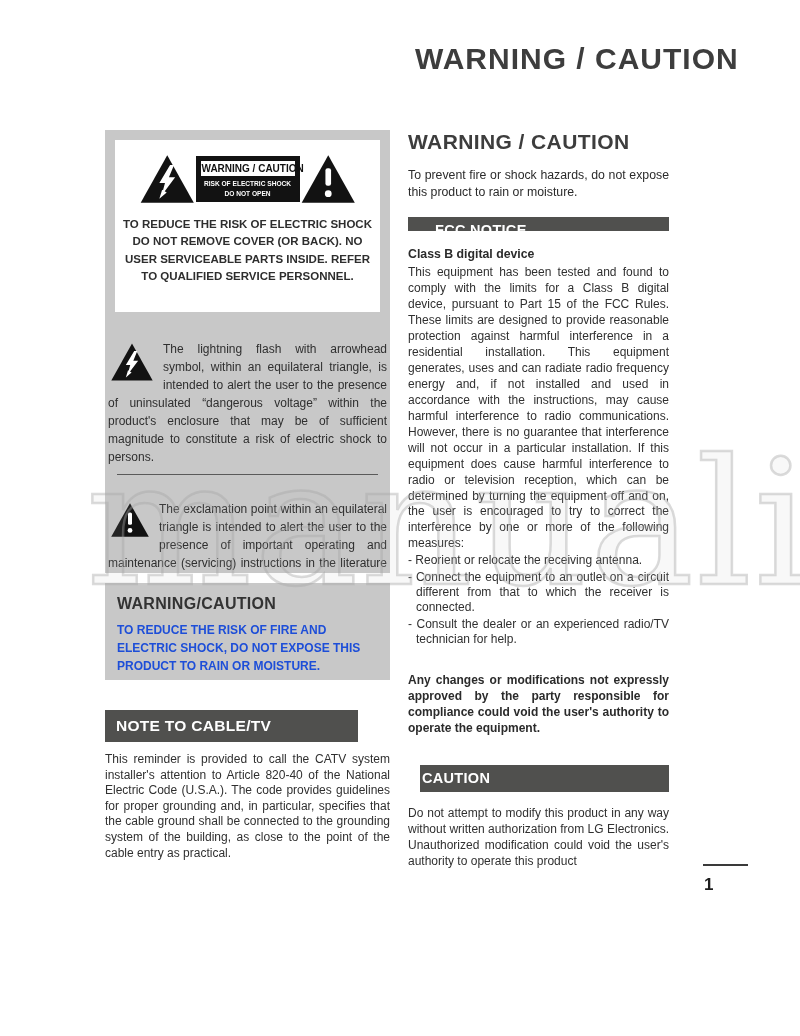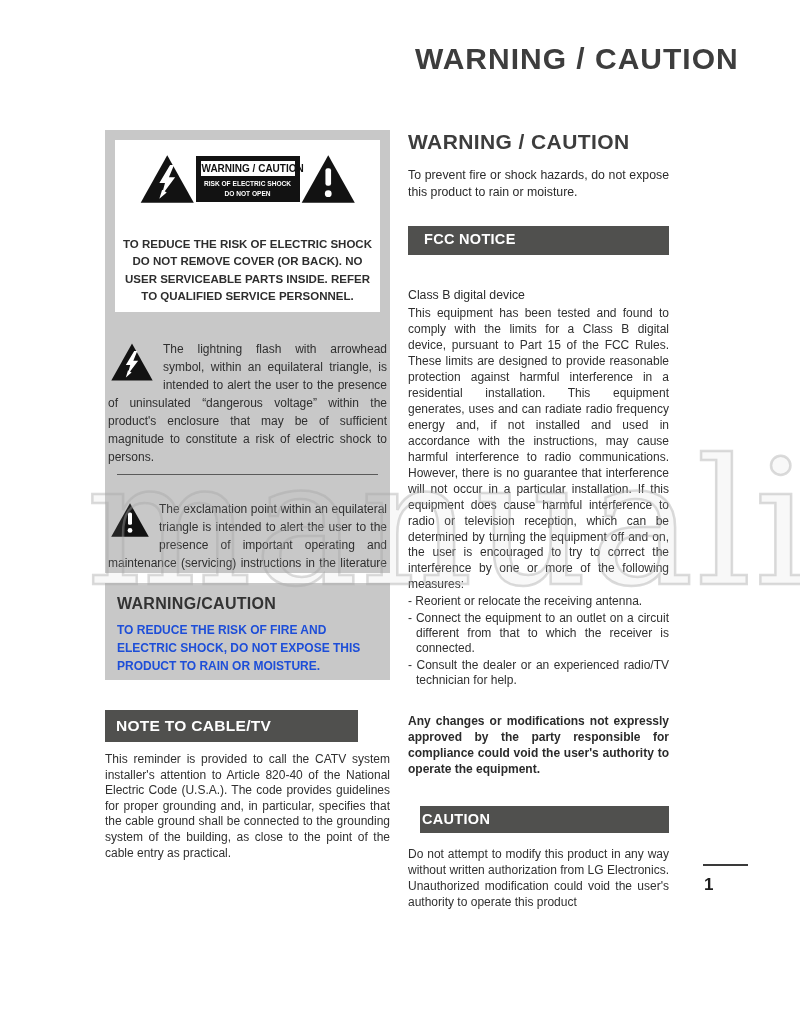--- a/index.html
+++ b/index.html
@@ -20,21 +20,21 @@
   .panel { background:#c8c8c8; }
   .panel-1 { position:absolute; top:0; left:0; width:285px; height:443px; overflow:hidden; }
   .shock-box { background:#fff; margin:10px; height:172px; padding:13px 8px 0; }
   .shock-row { display:flex; align-items:center; justify-content:space-between; padding:0 16px; }
   .tri-big { width:58px; height:52px; }
   .shock-label { background:#121212; padding:5px 5px 4px; width:104px; }
   .shock-label-top { background:#fff; color:#121212; font-weight:bold; font-size:10px;
     text-align:center; padding:2px 1px; white-space:nowrap; }
   .shock-label-bottom { color:#fff; font-size:6.6px; font-weight:bold; text-align:center;
     line-height:1.5; padding-top:3px; white-space:nowrap; }
-  .shock-text { margin-top:31px; font-size:11.5px; font-weight:bold; line-height:1.52;
+  .shock-text { margin-top:11px; font-size:11.5px; font-weight:bold; line-height:1.52;
     text-align:center; color:#2e2e2e; }
   .note-block { padding:0 3px; margin-top:28px; }
   .note-block.second { margin-top:25px; }
   .note-icon { float:left; margin:2px 9px 4px 2px; }
   .note-text { font-size:12px; line-height:1.5; text-align:justify; color:#2f2f2f; }
   .panel-divider { border:none; border-top:1.5px solid #5a5a5a; margin:8px 12px 0; }
   .panel-2 { position:absolute; top:453px; left:0; width:285px; height:97px; padding:12px 12px; }
   .panel2-heading { font-size:16px; font-weight:bold; color:#333; letter-spacing:0.3px; }
   .panel2-body { margin-top:8px; font-size:12px; font-weight:bold; line-height:1.5;
     color:#1d4ed8; text-align:left; }
@@ -42,23 +42,23 @@
   .installer-bar { position:absolute; top:580px; left:0; width:253px; height:32px;
     font-size:15.5px; line-height:32px; padding-left:11px; letter-spacing:0.3px; }
   .installer-body { position:absolute; top:622px; left:0; width:285px;
     font-size:12px; line-height:1.3; text-align:justify; }
 
   
   .right-col { position:absolute; left:408px; top:130px; width:261px; }
   .rc-heading { font-size:21px; font-weight:bold; color:#3d3d3d; letter-spacing:0.4px; }
   .rc-intro { margin-top:13px; font-size:12.3px; font-weight:normal; line-height:1.35;
     text-align:justify; color:#2b2b2b; }
-  .fcc-bar { margin-top:26px; height:29px; font-size:14.5px; line-height:26px;
-    padding-left:16px; letter-spacing:0.3px; }
-  .rc-subheading { margin-top:33px; font-size:12.3px; font-weight:normal; color:#2b2b2b; }
+  .fcc-bar { margin-top:17px; height:14px; font-size:14.5px; line-height:26px;
+    padding-left:27px; letter-spacing:0.3px; }
+  .rc-subheading { margin-top:16px; font-size:12.3px; font-weight:bold; color:#2b2b2b; }
   .rc-body { margin-top:4px; font-size:12px; line-height:1.33; text-align:justify; }
   .measure { font-size:12px; line-height:1.28; text-align:justify;
     padding-left:8px; text-indent:-8px; margin-top:1px; }
   .rc-mods { margin-top:24px; font-size:12px; font-weight:bold; line-height:1.35;
     text-align:justify; color:#2b2b2b; }
   .caution-bar { margin-top:29px; height:27px; font-size:14.5px; line-height:27px;
     padding-left:2px; letter-spacing:0.3px;margin-left:12px; }
   .rc-caution-body { margin-top:14px; font-size:12px; line-height:1.33; text-align:justify; }
 
   

